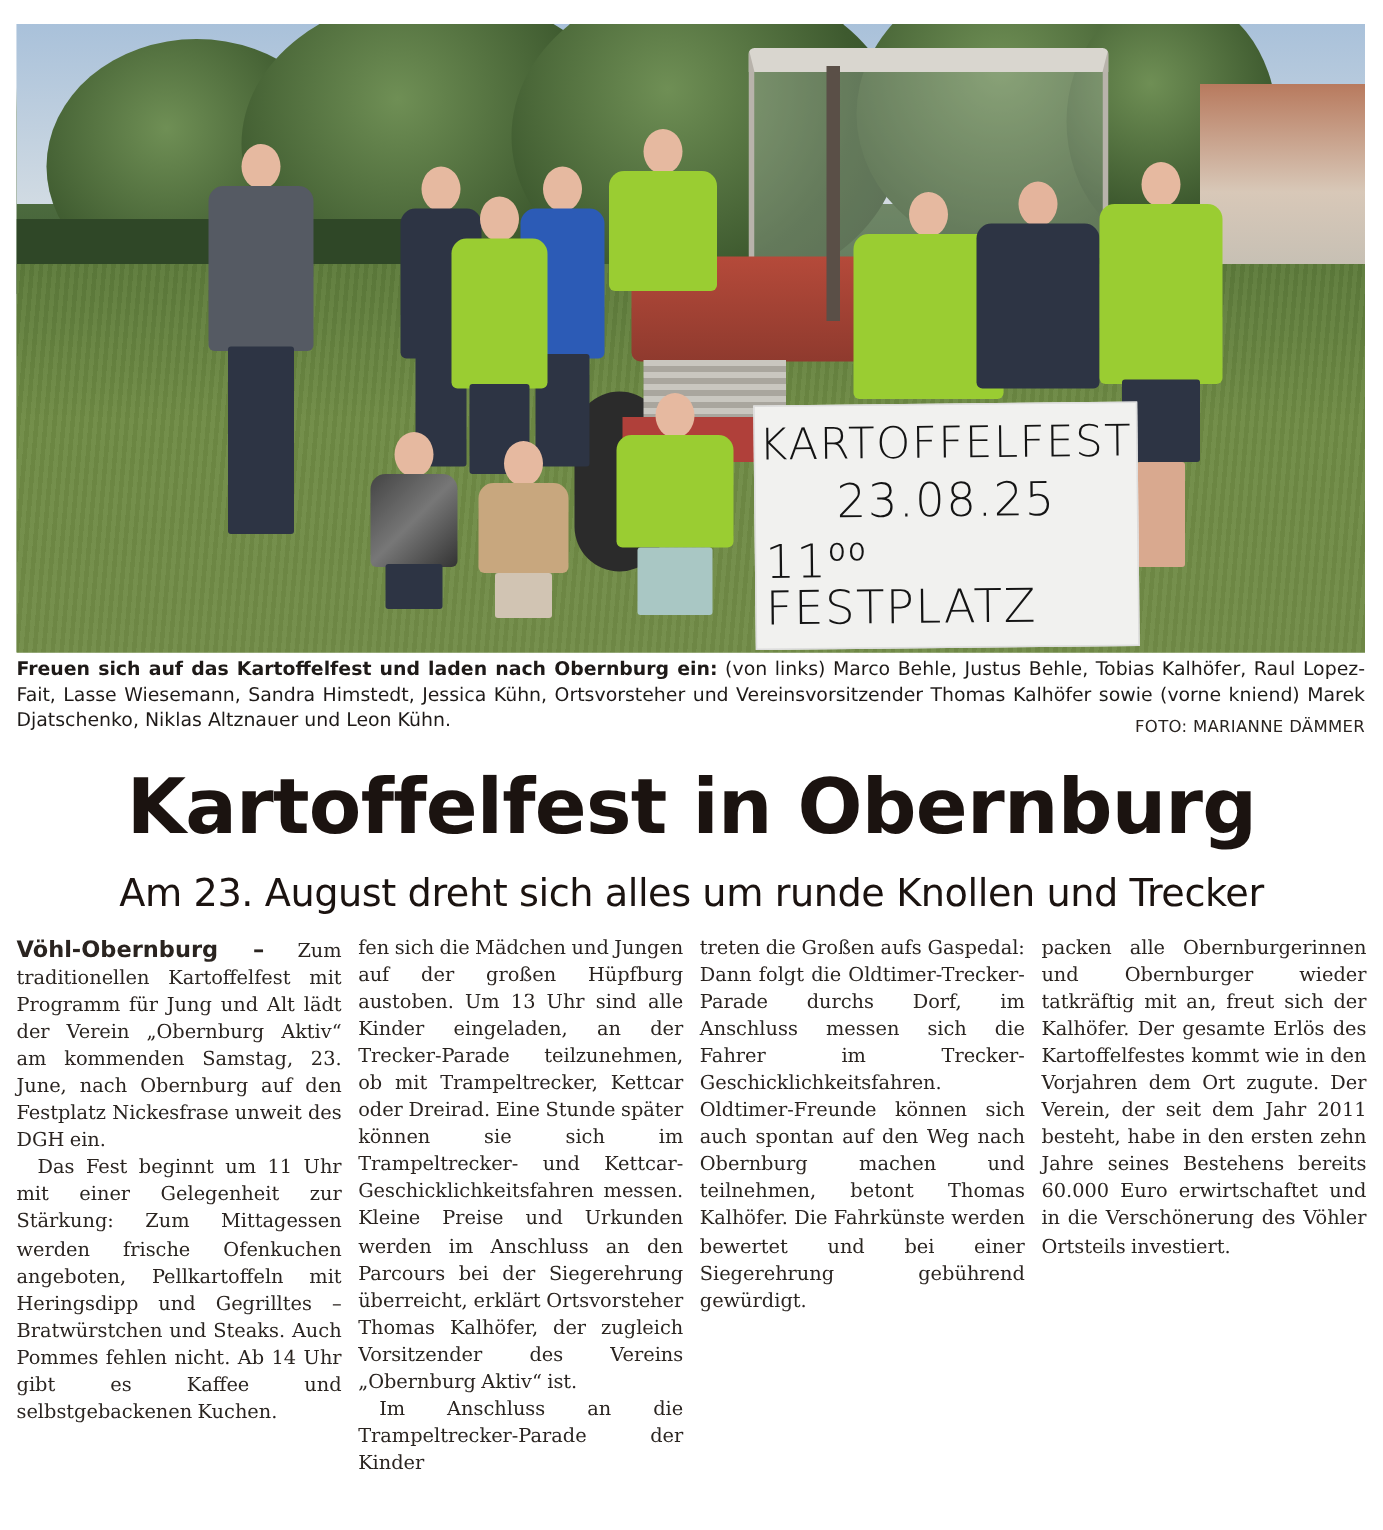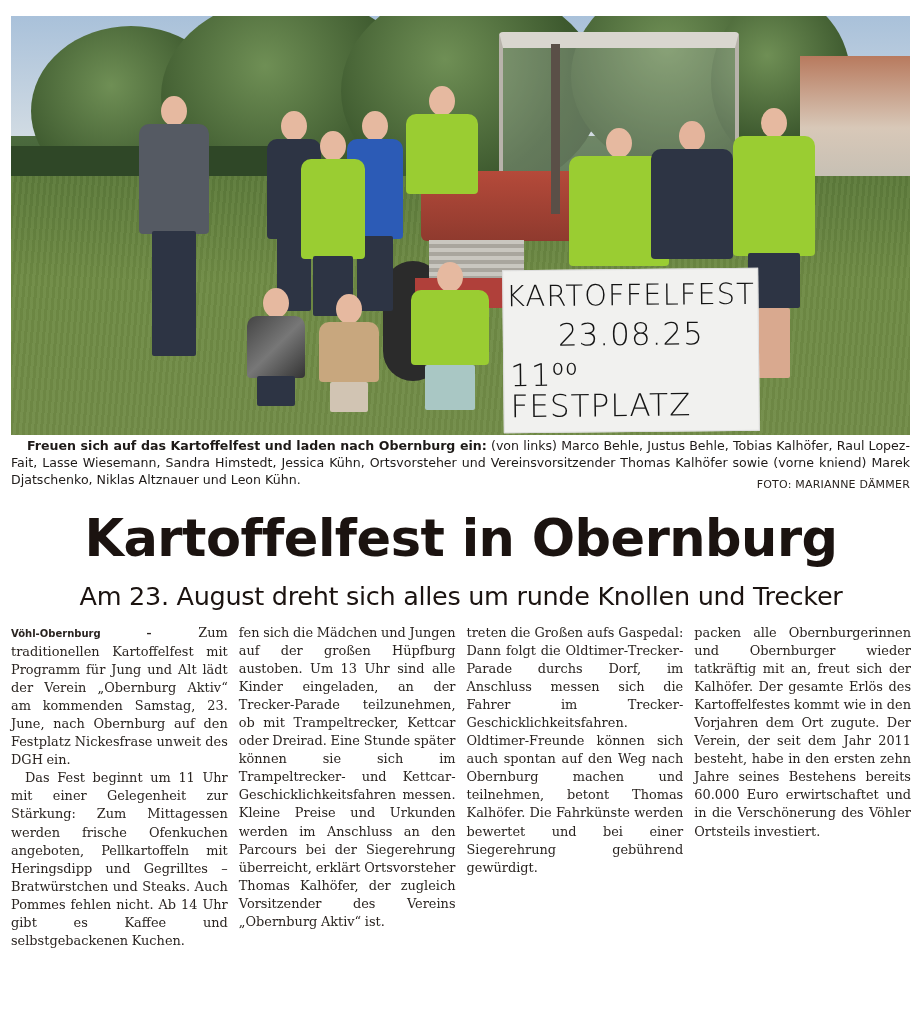--- a/index.html
+++ b/index.html
@@ -54,21 +54,21 @@
     .sign .l1 { font-size: 29px; }
     .sign .l2 { font-size: 31px; }
     .sign .l3 { font-size: 31px; }
 
     
     .caption {
       position: absolute; left: 11px; top: 437px; width: 899px;
       font-family: "DejaVu Sans", sans-serif; font-size: 12.6px; line-height: 17px; color: #1e1a18;
       text-align: justify;
     }
-    .caption b { font-weight: 700; margin-left: 16px; }
+    .caption b { font-weight: 700; }
     .credit { position: absolute; right: 12px; top: 478px; font-family: "DejaVu Sans", sans-serif; font-size: 11px; letter-spacing: 0.2px; color: #2a2420; }
 
     
     .headline {
       position: absolute; left: 0; top: 507px; width: 922px; text-align: center;
       font-family: "DejaVu Sans", sans-serif; font-weight: 700; font-size: 51px; color: #1b1310;
       letter-spacing: -0.5px; line-height: 64px;
     }
     .subhead {
       position: absolute; left: 0; top: 578px; width: 922px; text-align: center;
@@ -77,21 +77,21 @@
     }
 
     
     .columns { position: absolute; left: 11px; top: 624px; width: 900px; height: 372px; display: flex; gap: 11px; }
     .col {
       width: 217px; font-family: "DejaVu Serif", serif; font-size: 12.9px; line-height: 18.05px;
       color: #2a2420; text-align: justify; hyphens: manual; word-spacing: -0.5px;
     }
     .col p { margin: 0; }
     .col p + p { text-indent: 14px; }
-    .col .dateline { font-family: "DejaVu Sans", sans-serif; font-weight: 700; font-size: 10px; }
+    .col .dateline { font-family: "DejaVu Sans", sans-serif; font-weight: 700; font-size: 15px; }
     .col .author { float: right; font-family: "DejaVu Sans", sans-serif; font-weight: 700; font-size: 10.5px; letter-spacing: 0.4px; margin-top: 2px; }
   </style>
 </head>
 <body>
 
 <div class="photo" title="Group of people in green and navy polo shirts standing in front of an old red tractor on a lawn, holding a hand-lettered sign">
   <div class="sky"></div>
   <div class="trees">
     <div class="tree" style="left:20px;top:10px;width:200px;height:170px;"></div>
     <div class="tree" style="left:150px;top:-20px;width:260px;height:200px;"></div>
@@ -180,20 +180,21 @@
 <h1 class="headline">Kartoffelfest in Obernburg</h1>
 <h2 class="subhead">Am 23. August dreht sich alles um runde Knollen und Trecker</h2>
 
 <div class="columns">
   <div class="col">
     <p><span class="dateline">Vöhl-Obernburg –</span><span> Zum traditionellen Kartoffelfest mit Programm für Jung und Alt lädt der Verein „Obernburg Aktiv“ am kommenden Samstag, 23. June, nach Obernburg auf den Festplatz Nickesfrase unweit des DGH ein.</span></p>
     <p>Das Fest beginnt um 11 Uhr mit einer Gelegenheit zur Stärkung: Zum Mittagessen werden frische Ofenkuchen angeboten, Pellkartoffeln mit Heringsdipp und Gegrilltes – Bratwürstchen und Steaks. Auch Pommes fehlen nicht. Ab 14 Uhr gibt es Kaffee und selbstgebackenen Kuchen.</p>
   </div>
   <div class="col">
     <p style="text-indent:0">fen sich die Mädchen und Jungen auf der großen Hüpfburg austoben. Um 13 Uhr sind alle Kinder eingeladen, an der Trecker-Parade teilzunehmen, ob mit Trampeltrecker, Kettcar oder Dreirad. Eine Stunde später können sie sich im Trampeltrecker- und Kettcar-Geschicklichkeitsfahren messen. Kleine Preise und Urkunden werden im Anschluss an den Parcours bei der Siegerehrung überreicht, erklärt Ortsvorsteher Thomas Kalhöfer, der zugleich Vorsitzender des Vereins „Obernburg Aktiv“ ist.</p>
+    <p>Im Anschluss an die Trampeltrecker-Parade der Kinder</p>
   </div>
   <div class="col">
     <p style="text-indent:0">treten die Großen aufs Gaspedal: Dann folgt die Oldtimer-Trecker-Parade durchs Dorf, im Anschluss messen sich die Fahrer im Trecker-Geschicklichkeitsfahren. Oldtimer-Freunde können sich auch spontan auf den Weg nach Obernburg machen und teilnehmen, betont Thomas Kalhöfer. Die Fahrkünste werden bewertet und bei einer Siegerehrung gebührend gewürdigt.</p>
   </div>
   <div class="col">
     <p style="text-indent:0">packen alle Obernburgerinnen und Obernburger wieder tatkräftig mit an, freut sich der Kalhöfer. Der gesamte Erlös des Kartoffelfestes kommt wie in den Vorjahren dem Ort zugute. Der Verein, der seit dem Jahr 2011 besteht, habe in den ersten zehn Jahre seines Bestehens bereits 60.000 Euro erwirtschaftet und in die Verschönerung des Vöhler Ortsteils investiert.</p>
   </div>
 </div>
 
 </body></html>

